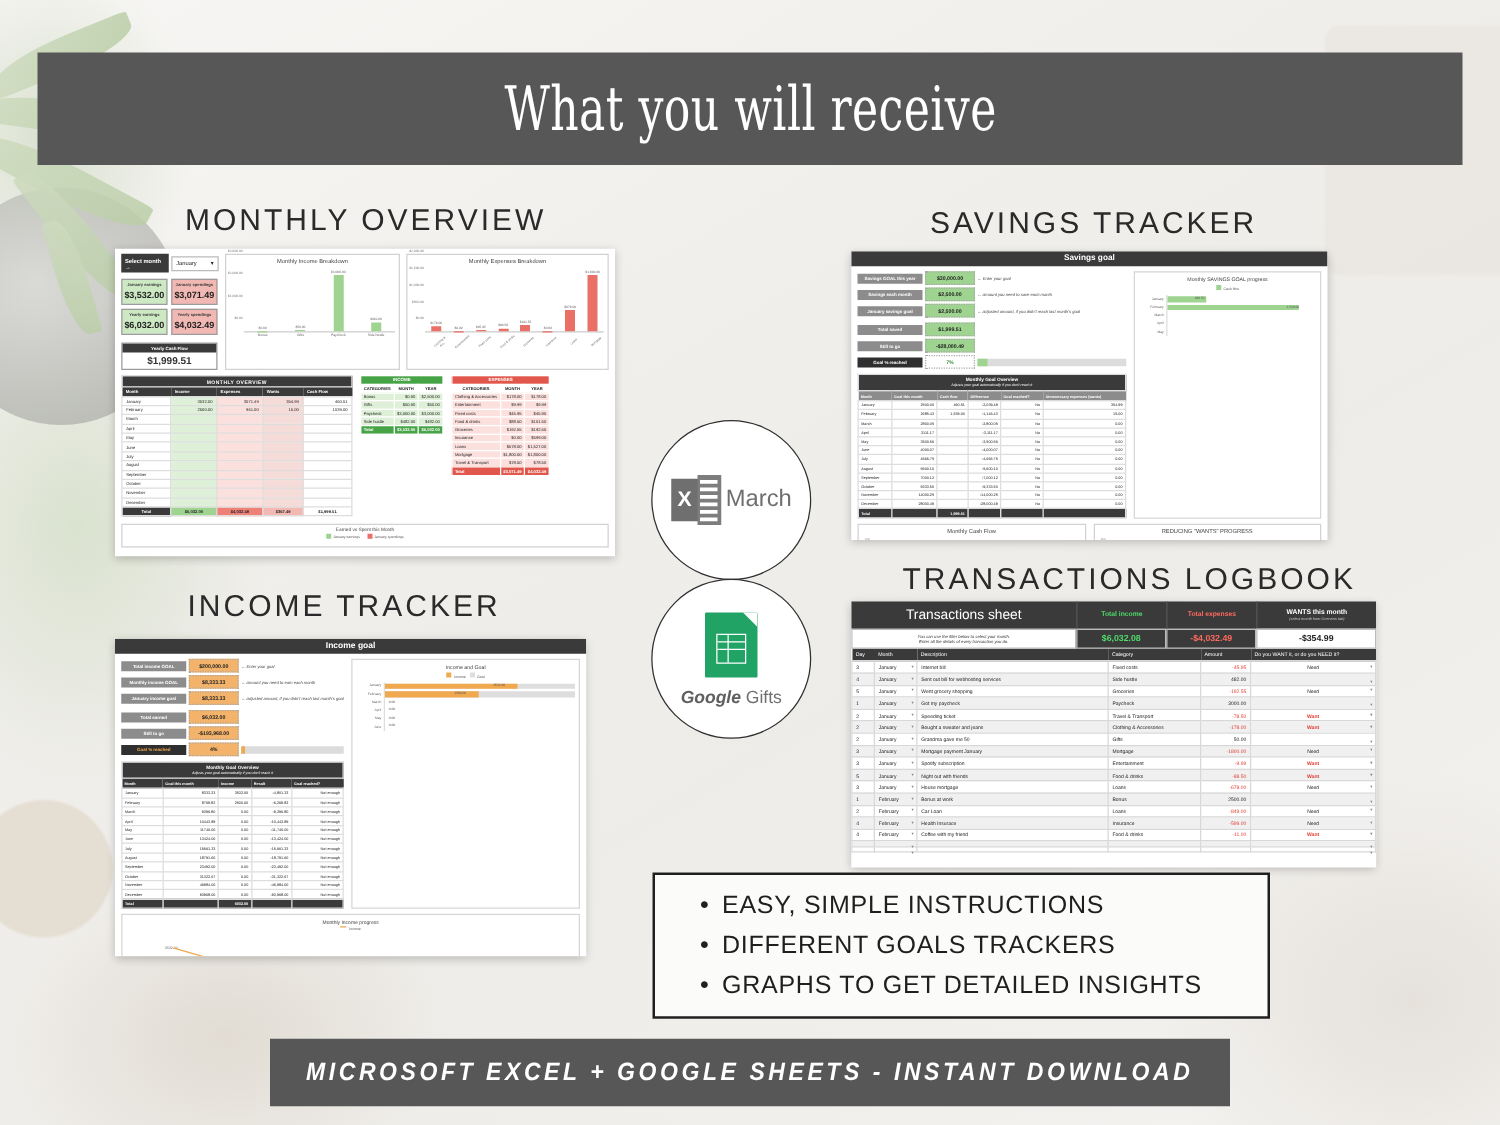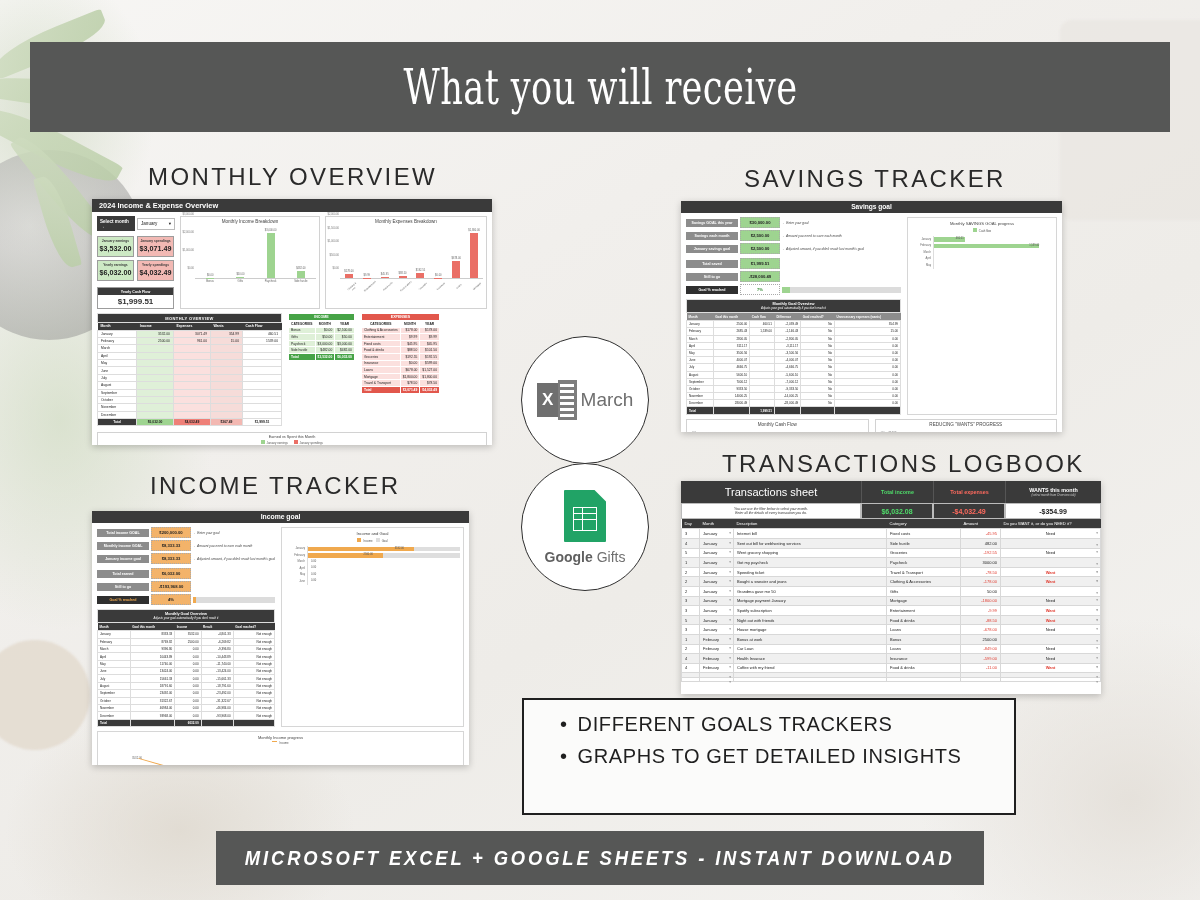--- a/index.html
+++ b/index.html
@@ -259,21 +259,21 @@
   .xl-mark .l span { position:absolute; inset:0; display:flex; align-items:center; justify-content:center; color:#fff; font-weight:700; font-size:17px; }
   .xl-mark .r { position:absolute; right:0; top:0; width:19px; height:40px; background:#7d7d7d; }
   .xl-mark .r u { position:absolute; left:2.5px; right:2.5px; height:2.6px; background:#fff; text-decoration:none; }
   .xl-text { font-size:19px; color:#6f6f6f; }
   .gs-mark { width:42px; height:52px; background:#21a366; position:relative; border-radius:1px; }
   .gs-mark .fold { position:absolute; right:0; top:0; width:12px; height:12px; background:#fff; clip-path:polygon(0 0,100% 100%,100% 0); }
   .gs-mark .grid { position:absolute; left:9px; right:9px; top:17px; bottom:11px; border:1.6px solid #fff; }
   .gs-mark .grid u { position:absolute; left:0; right:0; height:1.4px; background:#fff; text-decoration:none; }
   .gs-mark .grid b { position:absolute; top:0; bottom:0; width:1.4px; background:#fff; }
   .gs-text { margin-top:7px; font-size:14px; color:#6f6f6f; }
-  .gs-text b { color:#5f5f5f; font-weight:700; }
+  .gs-text b { color:#5f5f5f; font-weight:700;font-style:italic; }
 
   
   #features {
     position:absolute; left:522px; top:698px; width:494px; height:117px;
     background:#fbfbfa; border:2px solid #1f1f1f;
     padding:13px 0 0 36px;
   }
   #features li { list-style:none; font-size:20px; letter-spacing:.6px; color:#1f1f1f; margin-bottom:9px; white-space:nowrap; }
   #features li::before { content:"•"; margin-right:10px; }
 </style>
@@ -294,21 +294,20 @@
 <div class="banner banner-top">
   <div class="title">What you will receive</div>
 </div>
 
 <div class="sec-title" id="t-monthly">MONTHLY OVERVIEW</div>
 <div class="sec-title" id="t-savings">SAVINGS TRACKER</div>
 <div class="sec-title" id="t-income">INCOME TRACKER</div>
 <div class="sec-title" id="t-trans">TRANSACTIONS LOGBOOK</div>
 
 <div class="sheet" id="mo">
-  <div class="sheet-hdr">2024 Income &amp; Expense Overview</div>
 
   <div class="mo-body">
     <div class="mo-left">
       <div class="selmonth">
         <div class="lbl">Select month →</div>
         <div class="dd">
           <span>January</span>
           <span>▾</span>
         </div>
       </div>
@@ -1267,20 +1266,21 @@
         <b style="left:8px"></b>
       </div>
   </div>
   <div class="gs-text">
     <b>Google</b><span> Gifts</span>
   </div>
 </div>
 
 <div id="features">
   <ul id="feat-list">
+      <li>EASY, SIMPLE INSTRUCTIONS</li>
       <li>DIFFERENT GOALS TRACKERS</li>
       <li>GRAPHS TO GET DETAILED INSIGHTS</li>
     </ul>
 </div>
 
 <div class="banner banner-bottom">
   <div class="ftext">MICROSOFT EXCEL + GOOGLE SHEETS - INSTANT DOWNLOAD</div>
 </div>
 
 </body></html>

